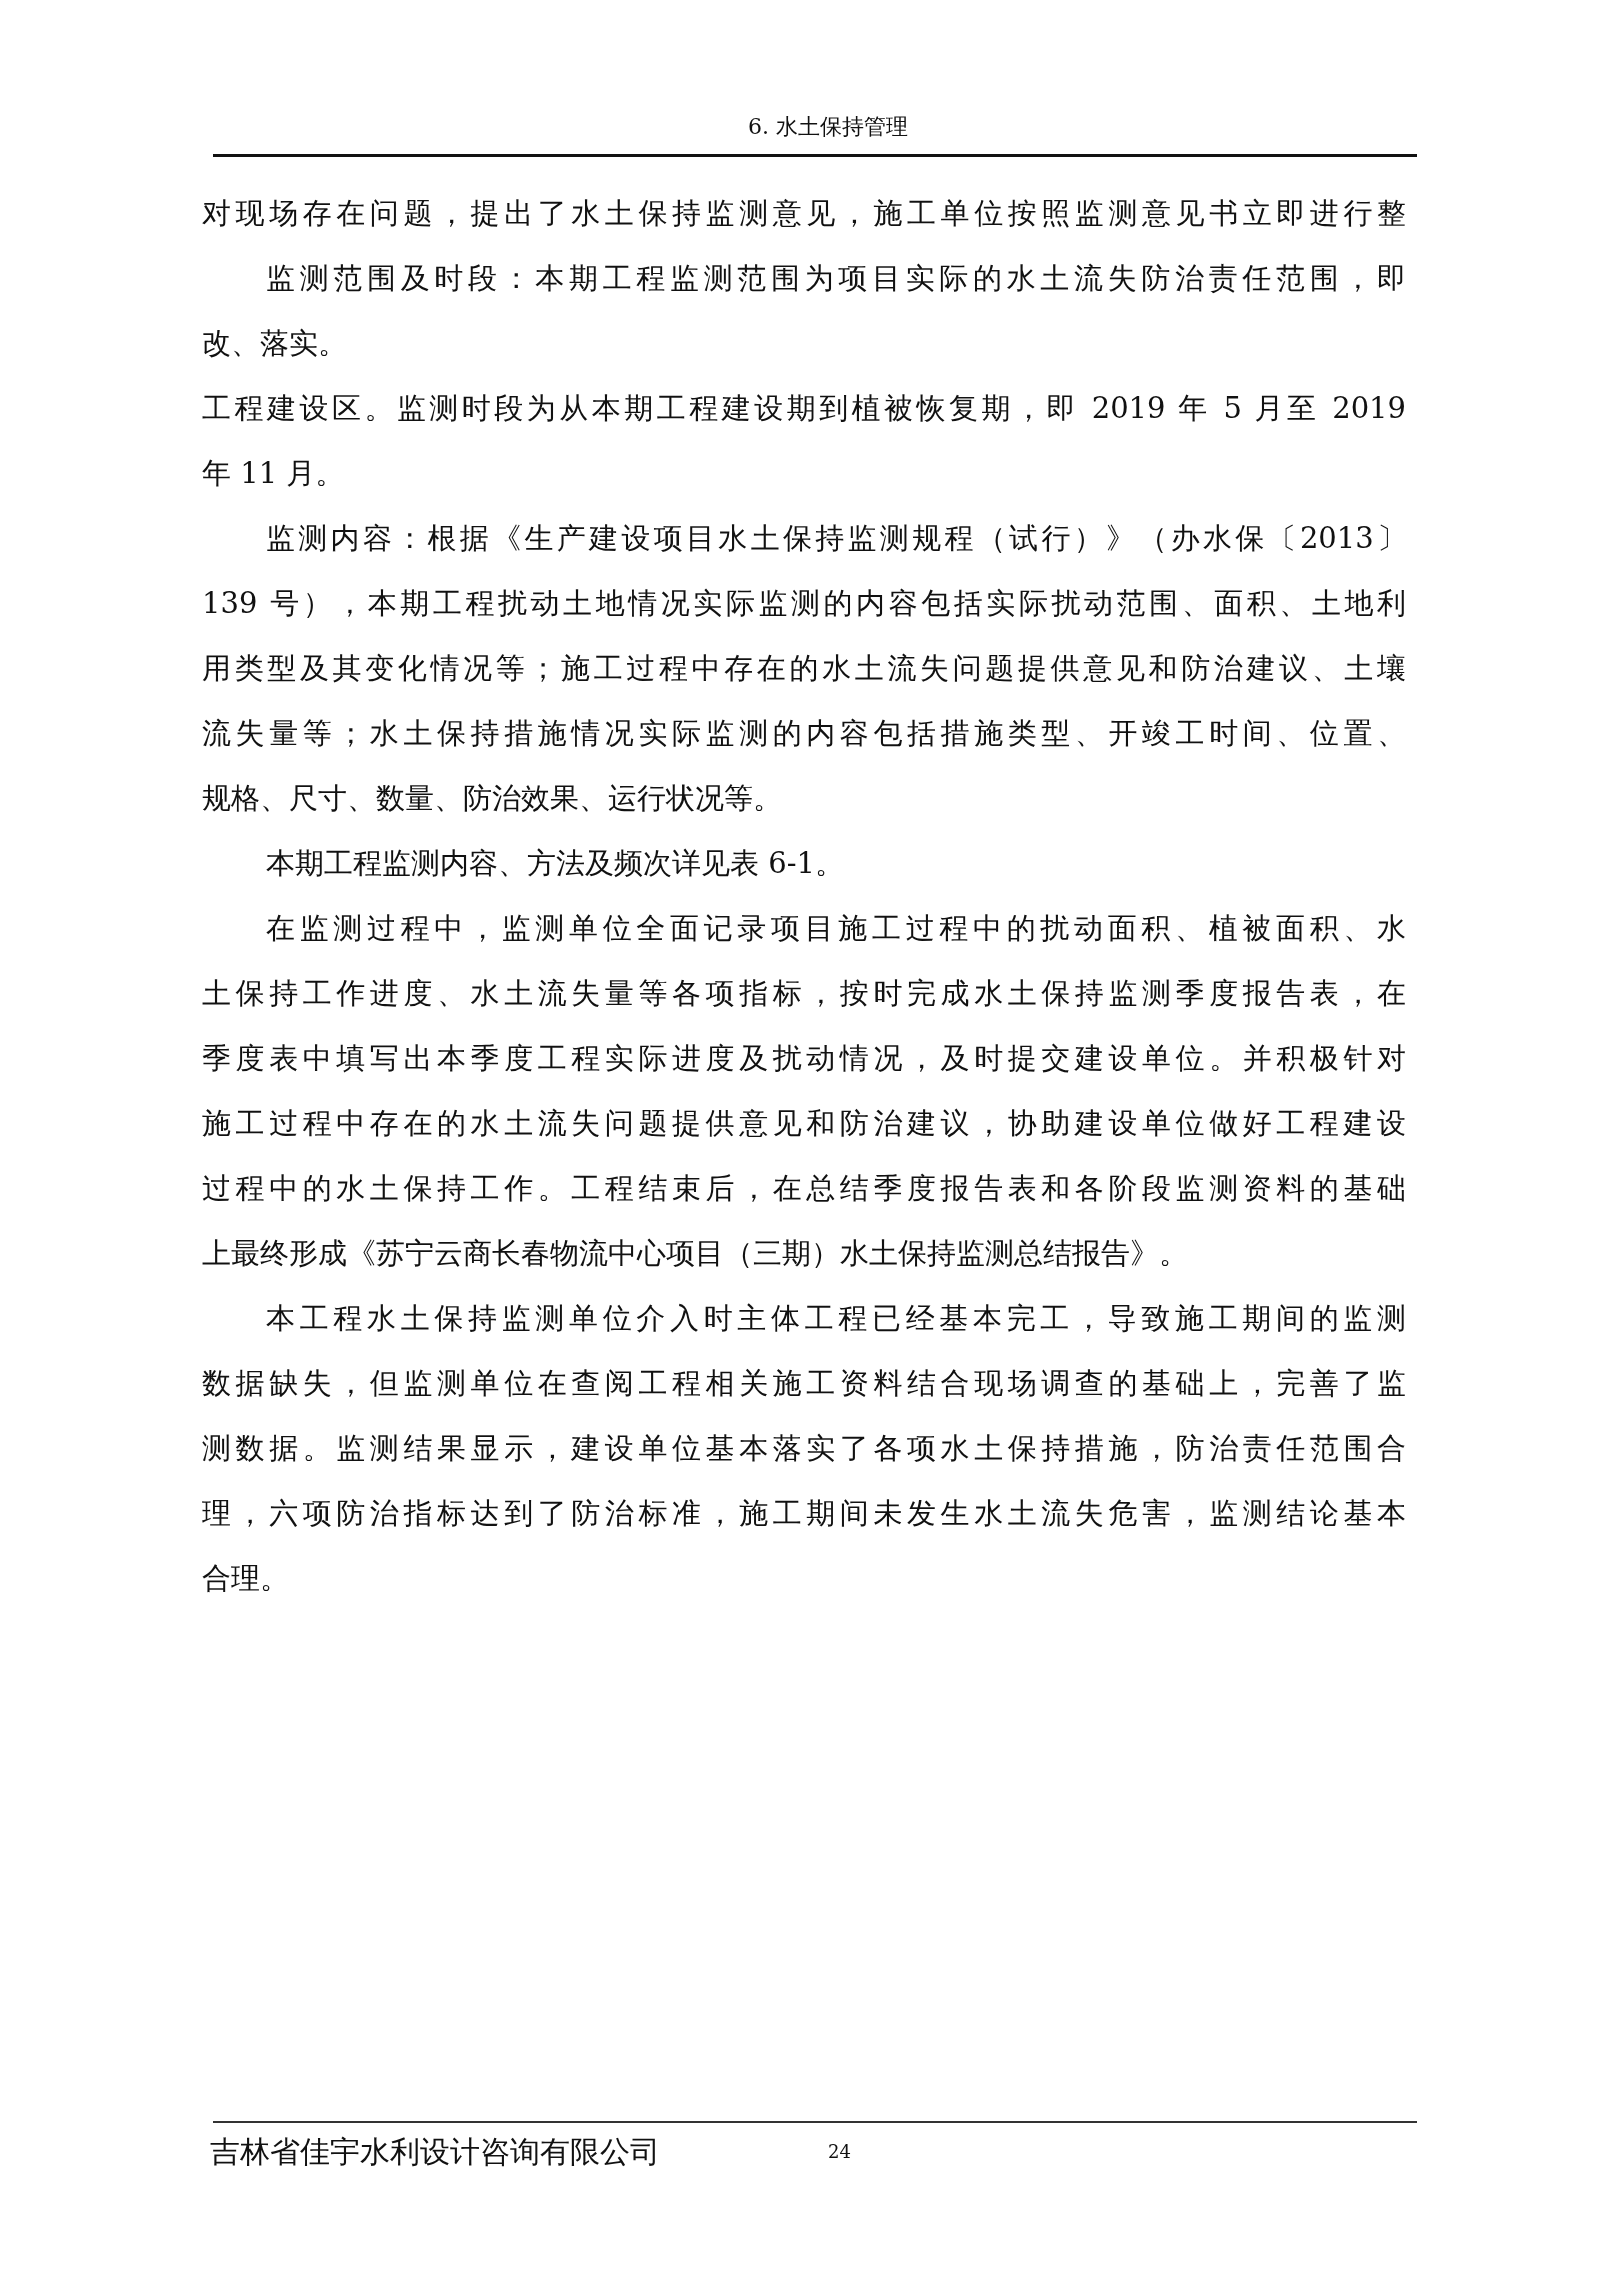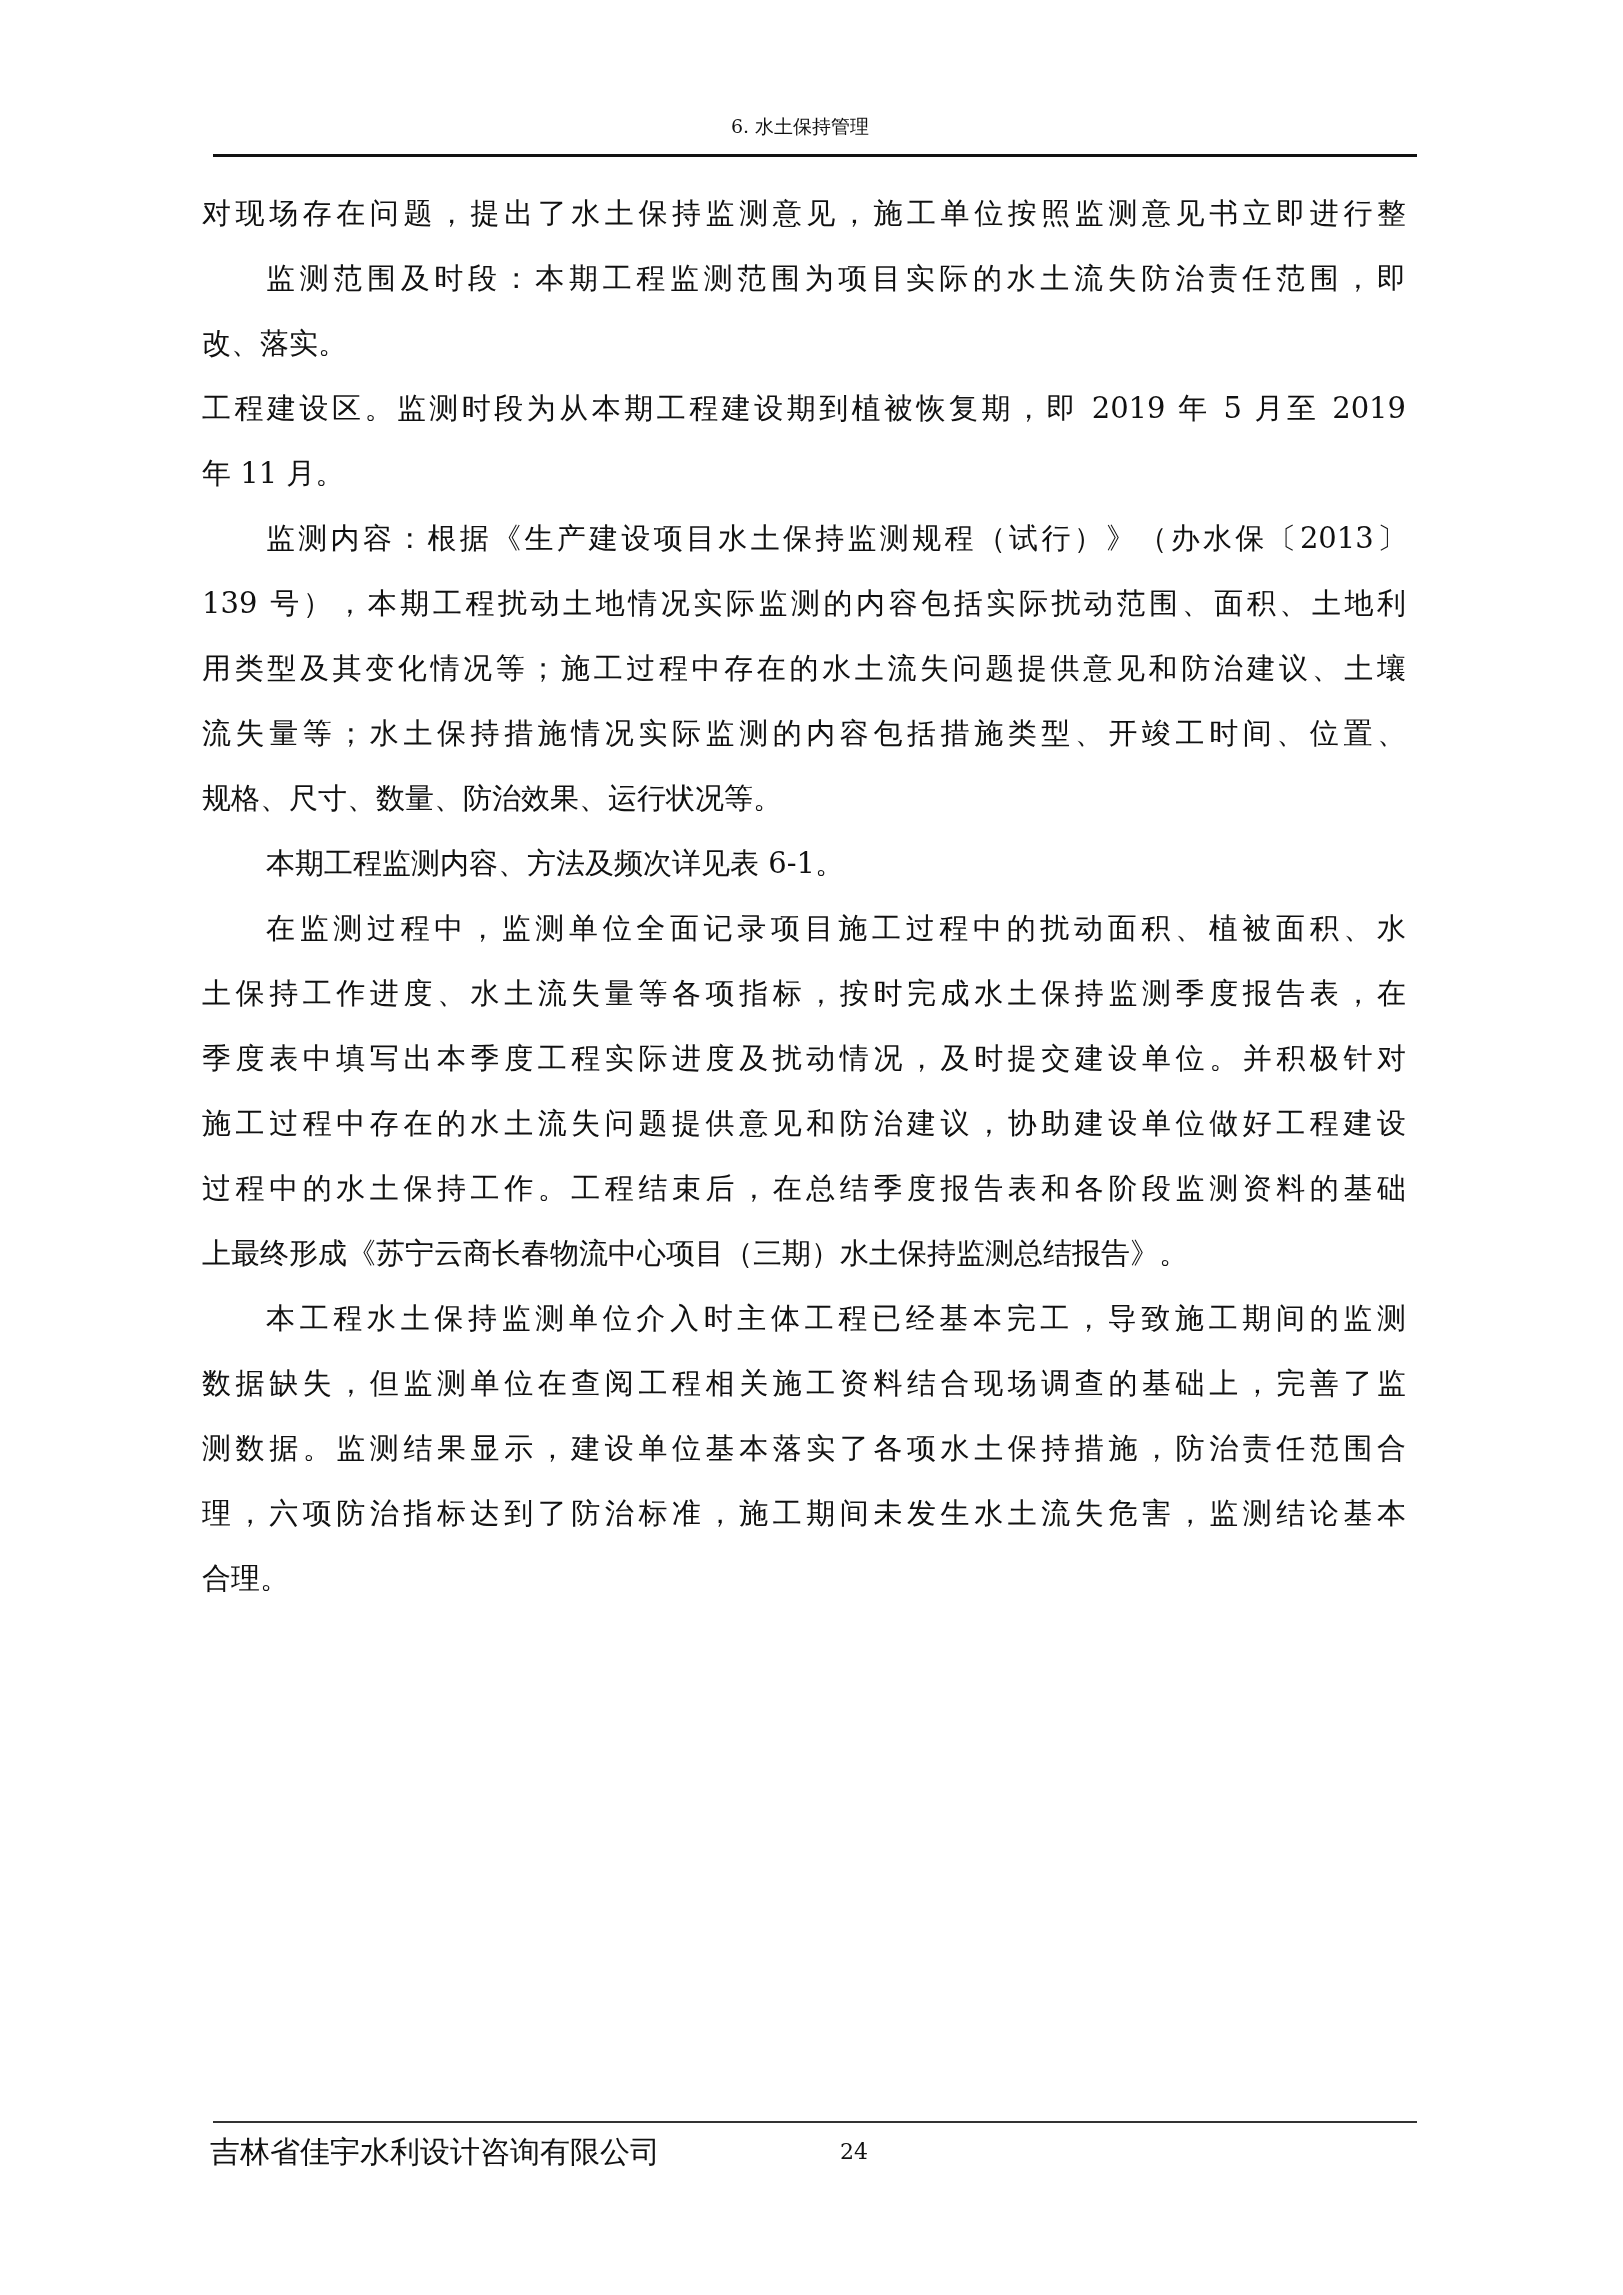--- a/index.html
+++ b/index.html
@@ -1,22 +1,22 @@
 <!DOCTYPE html>
 <html style="font-size:10.5px"><head>
   <meta charset="utf-8">
   <style>
     html, body { margin: 0; padding: 0; background: #ffffff; }
     body {
       width: 1623px; height: 2295px; position: relative; overflow: hidden;
       font-family: "DejaVu Serif", "Liberation Serif", serif; color: #111111;
     }
     .page-header {
-      position: absolute; left: 198px; width: 1204px; top: 108px;
-      text-align: center; font-size: 19px; line-height: 37px;
+      position: absolute; left: 226px; width: 1204px; top: 108px;
+      text-align: center; font-size: 22px; line-height: 37px;
     }
     .header-rule {
       position: absolute; left: 213px; width: 1204px; top: 154px;
       height: 2.6px; background: #111111;
     }
     .body-text {
       position: absolute; left: 202px; width: 1204px; top: 190px;
       font-size: 29px;
     }
     .line {
@@ -26,21 +26,21 @@
     .line.last { text-align-last: left; }
     .line.indent { padding-left: 64px; }
     .footer-rule {
       position: absolute; left: 213px; width: 1204px; top: 2121px;
       height: 2px; background: #333333;
     }
     .footer-company {
       position: absolute; left: 210px; top: 2135px; font-size: 30px; line-height: 33px;
     }
     .footer-page {
-      position: absolute; left: 828px; top: 2135px; font-size: 22px; line-height: 33px; margin-left: 12px;
+      position: absolute; left: 828px; top: 2135px; font-size: 18px; line-height: 33px;
     }
   </style>
 </head>
 <body>
 
 <div class="page-header">6. 水土保持管理</div>
 <div class="header-rule"></div>
 
 <div class="body-text">
 

